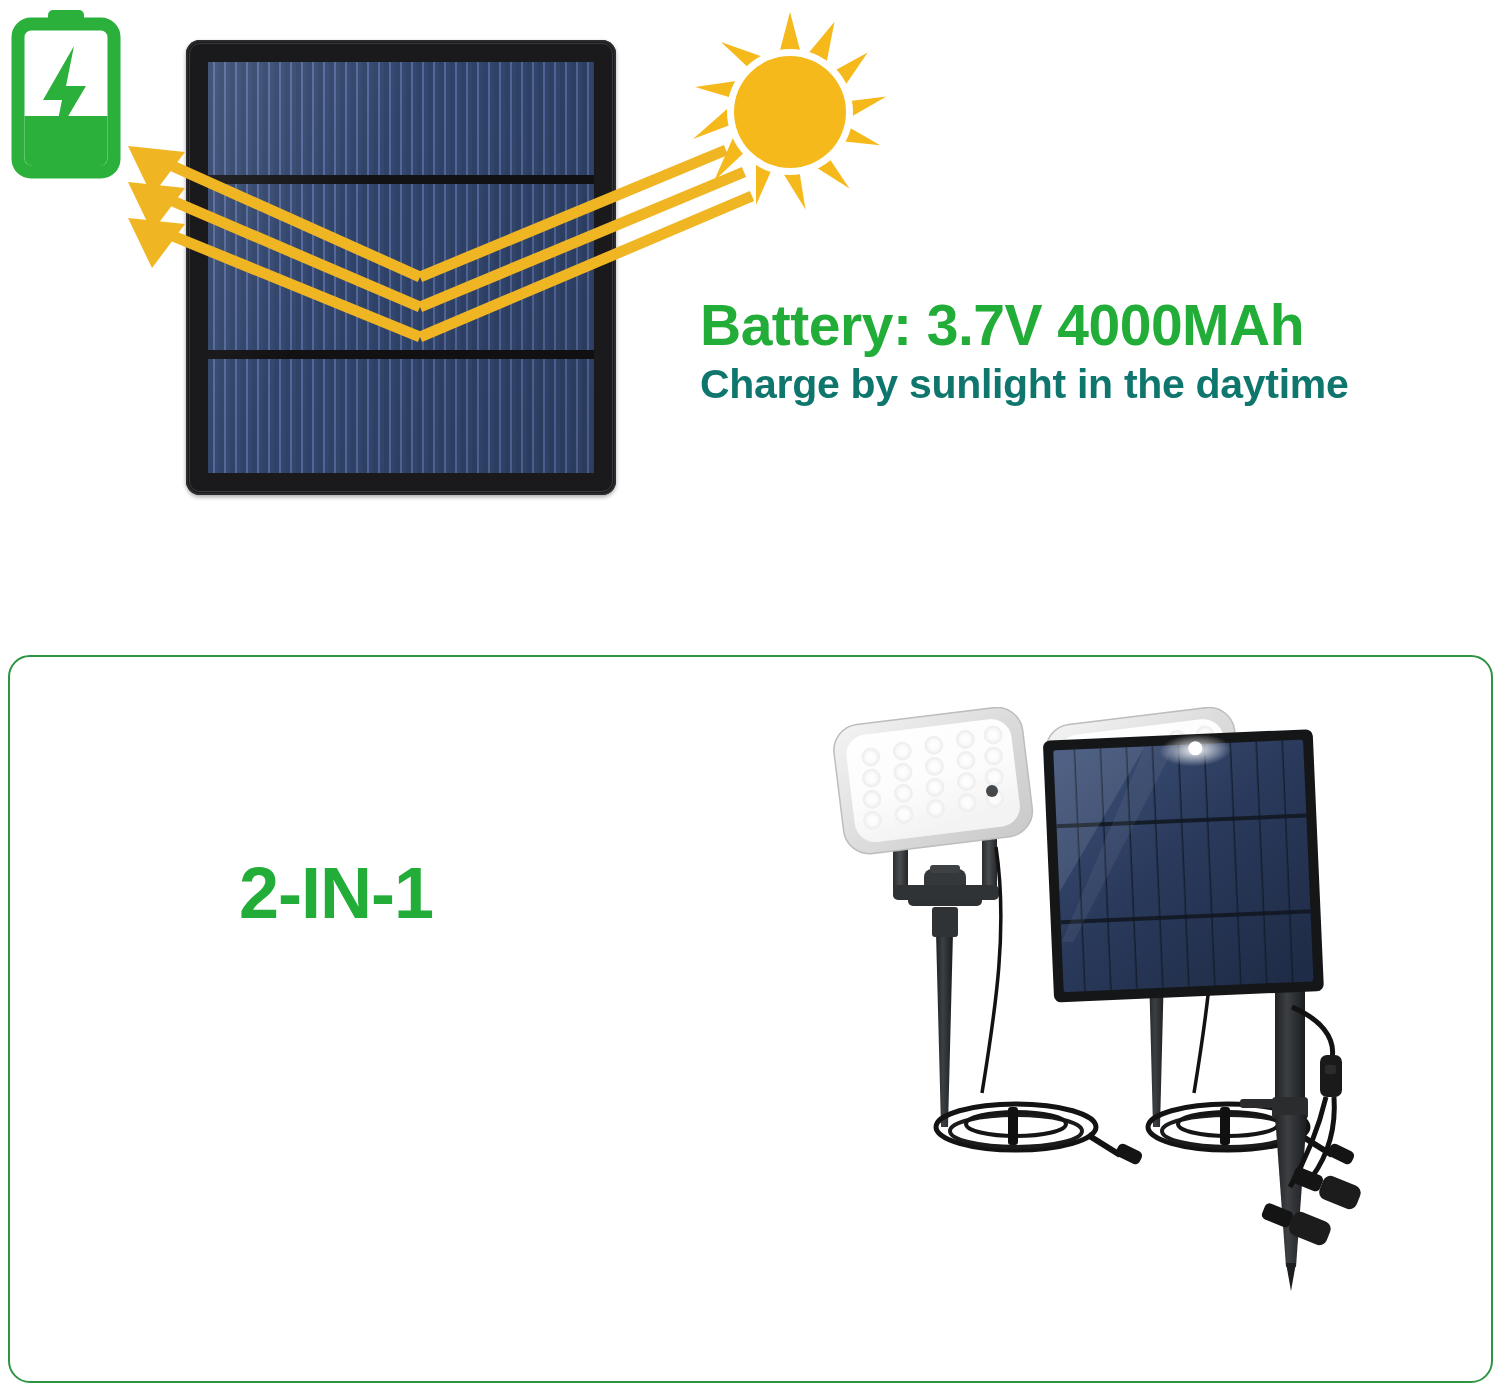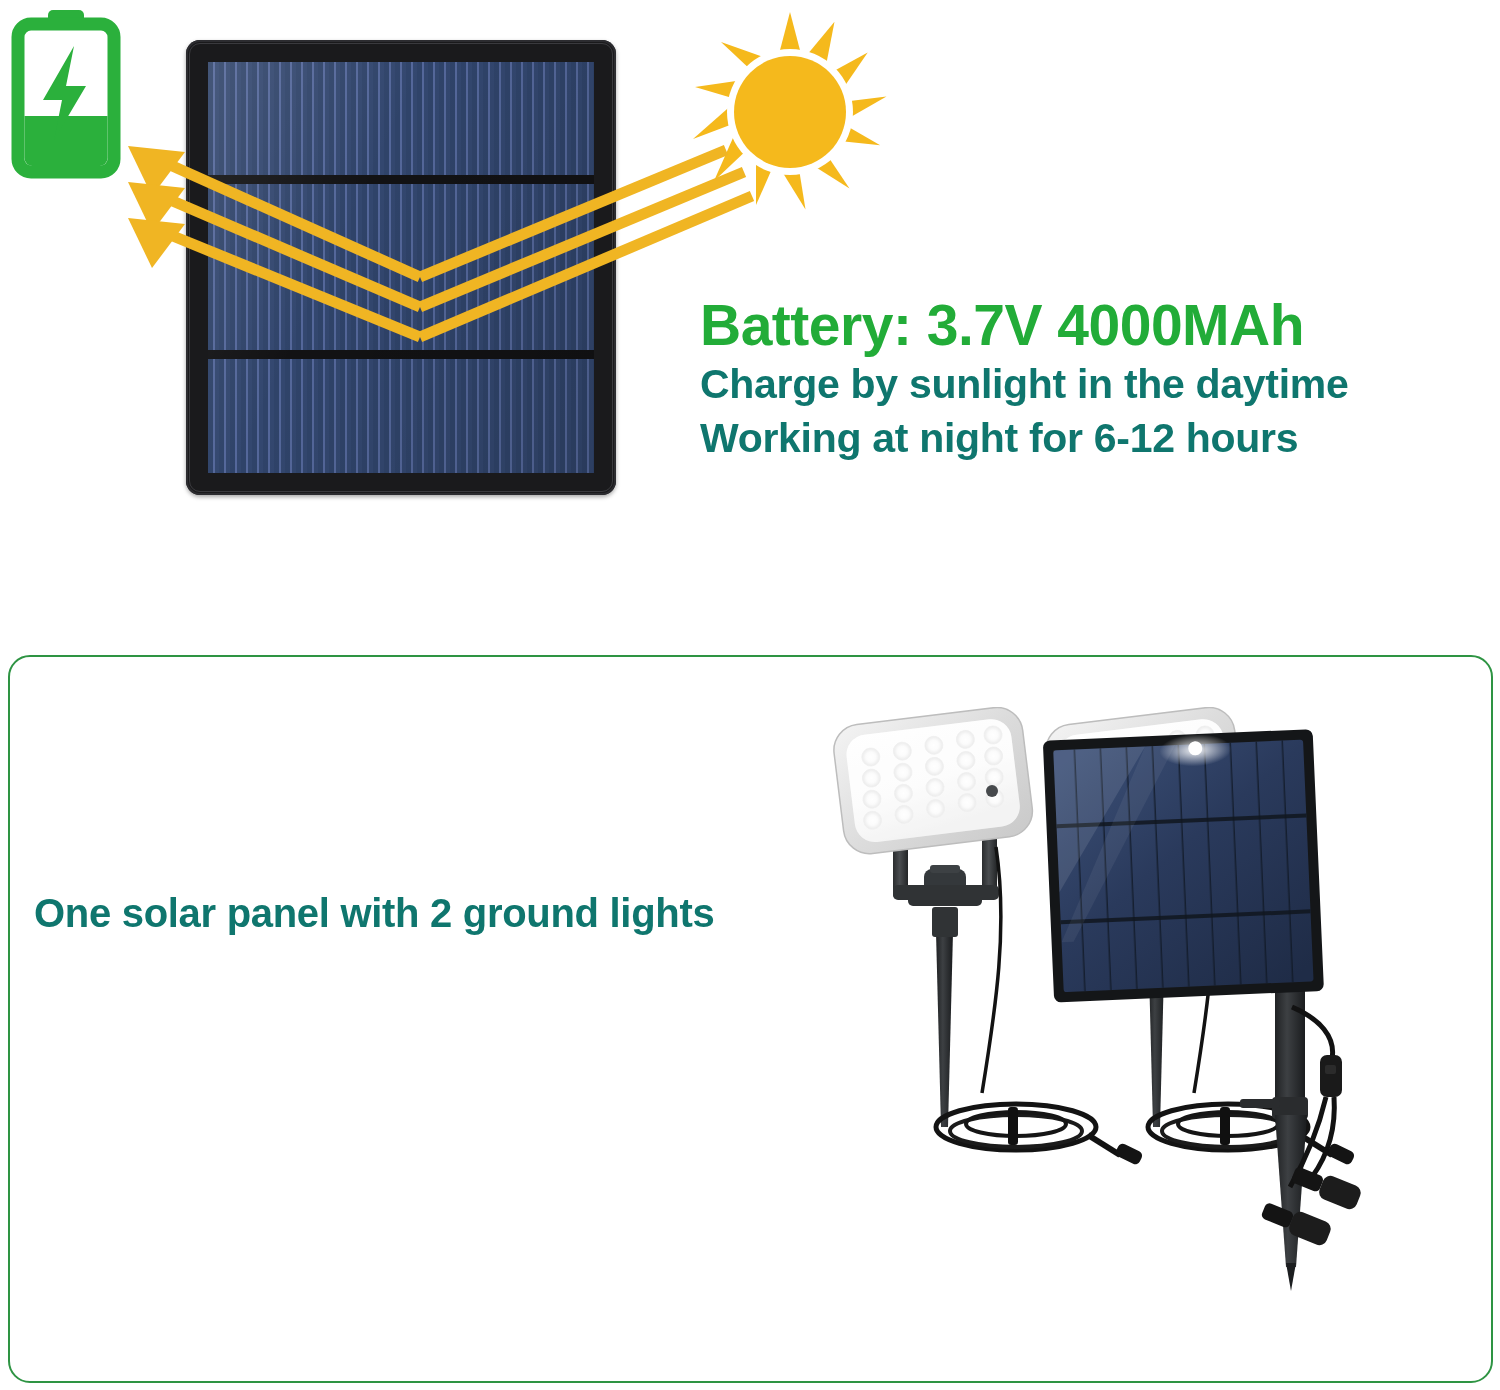--- a/index.html
+++ b/index.html
@@ -127,28 +127,27 @@
 
         <polygon points="128,146 185,152 152,196"></polygon>
         <polygon points="128,182 185,188 152,232"></polygon>
         <polygon points="128,218 185,224 152,268"></polygon>
       </g>
     </svg>
 
     <div id="top-text">
       <div class="headline">Battery: 3.7V 4000MAh</div>
       <div class="subline">Charge by sunlight in the daytime</div>
-      <div class="subline">Working at night for 6-12 hours</div>
     </div>
   </div>
 
   <div id="bottom-section">
 
     <div id="bottom-text">
-      <div class="subline first">One solar panel with 2 ground lights</div>
+      <div class="headline-2">2-IN-1</div>
     </div>
 
     <svg id="bottom-art" viewBox="0 0 665 660" width="665" height="660" aria-hidden="true">
       <defs>
         <linearGradient id="ledFace" x1="0" y1="0" x2="0.3" y2="1">
           <stop offset="0%" stop-color="#ffffff"></stop>
           <stop offset="60%" stop-color="#fbfbfb"></stop>
           <stop offset="100%" stop-color="#efefef"></stop>
         </linearGradient>
         <linearGradient id="bezel" x1="0" y1="0" x2="1" y2="1">

